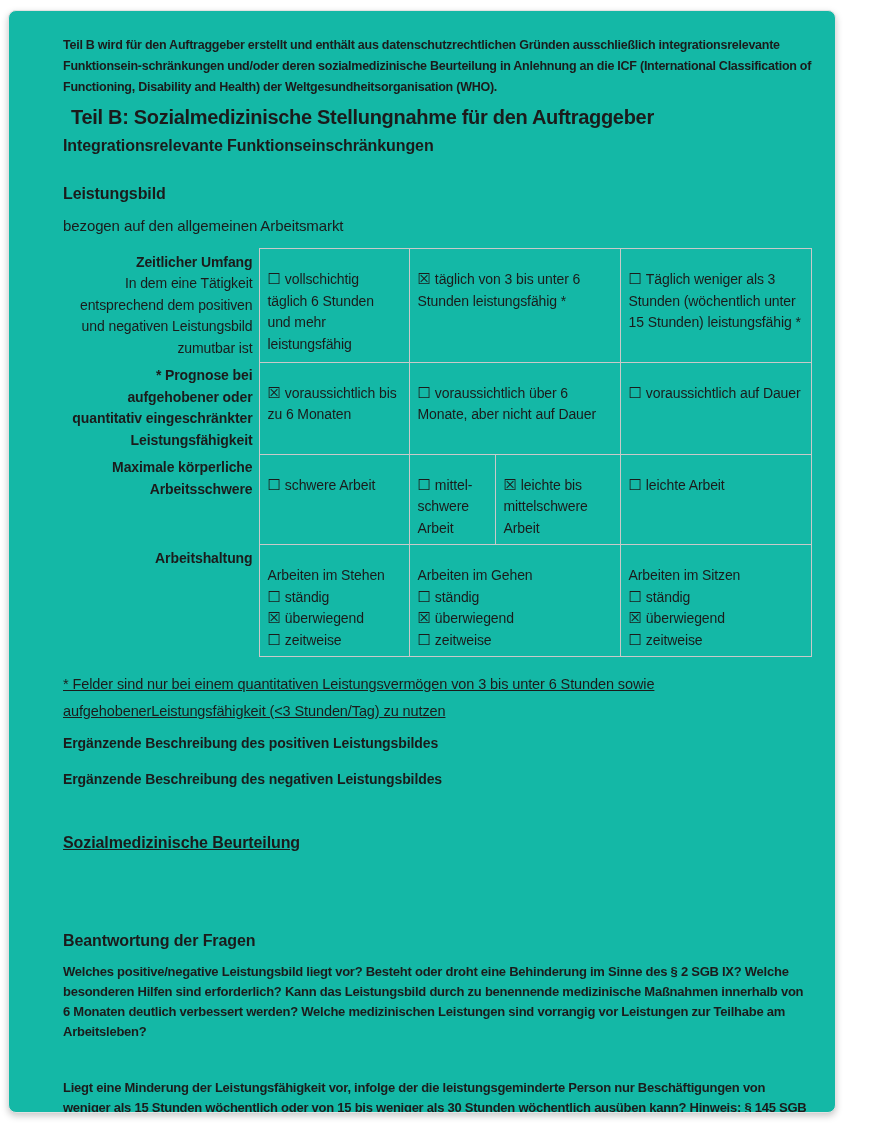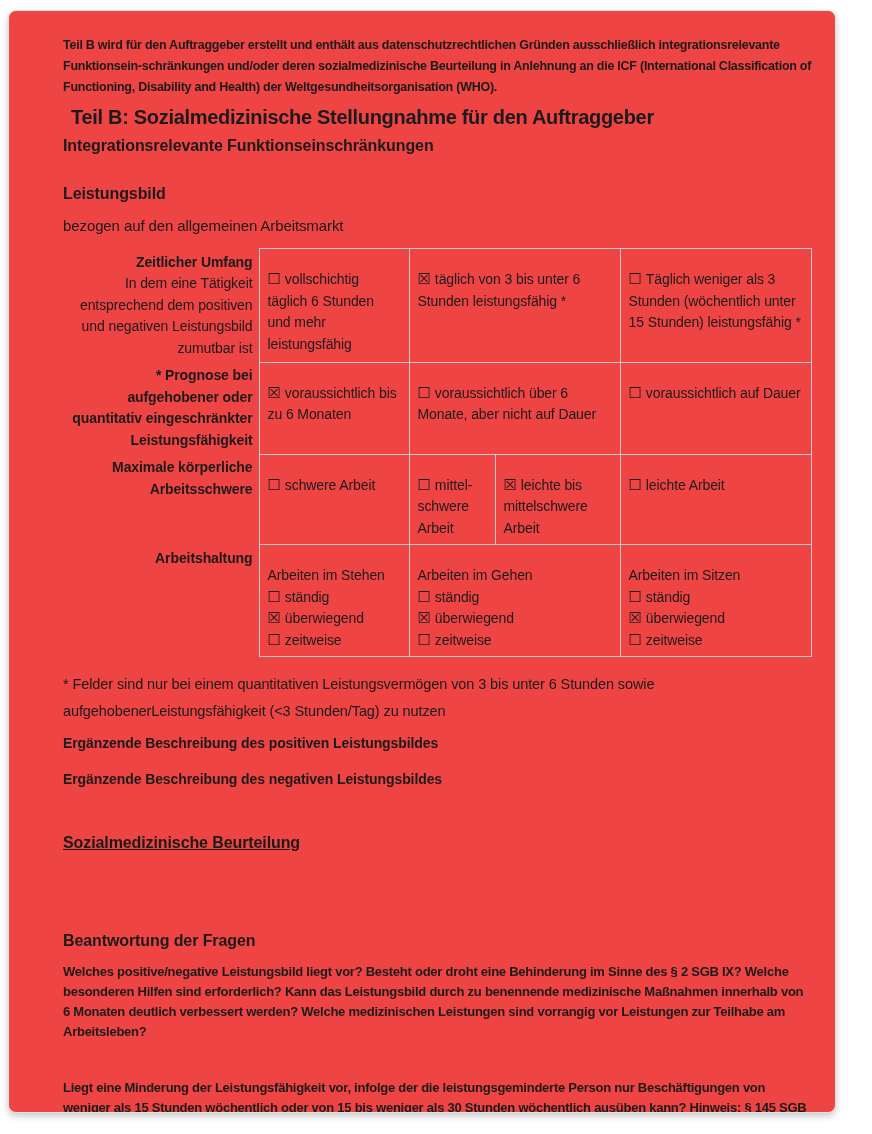--- a/index.html
+++ b/index.html
@@ -8,21 +8,21 @@
     background: #ffffff;
     overflow: hidden;
     font-family: "Liberation Sans", "DejaVu Sans", sans-serif;
     color: #1b1b1b;
   }
   .page {
     position: absolute;
     left: 8px; top: 10px;
     width: 828px; height: 1103px;
     box-sizing: border-box;
-    background: #ef4444;
+    background: #14b8a6;
     border: 1px solid #e2e2e2;
     border-radius: 8px;
     box-shadow: 0 3px 7px rgba(0,0,0,.22);
     padding: 24px 22px 0 54px;
     overflow: hidden;
     letter-spacing: -0.1px;
   }
   .intro {
     margin: 0;
     font-size: 12.5px;
@@ -83,20 +83,21 @@
   .b { font-weight: bold; }
   .cb {
     font-family: "DejaVu Sans", sans-serif;
     font-size: 15px;
     margin-right: 4px;
   }
   .footnote {
     margin: 14px 0 0;
     font-size: 14.5px;
     line-height: 27px;
+    text-decoration: underline;
   }
   .desc-h {
     margin: 8px 0 0;
     font-size: 14px;
     font-weight: bold;
     line-height: 21px;
   }
   .desc-h.neg { margin-top: 15px; }
   .question {
     margin: 10px 0 0;

